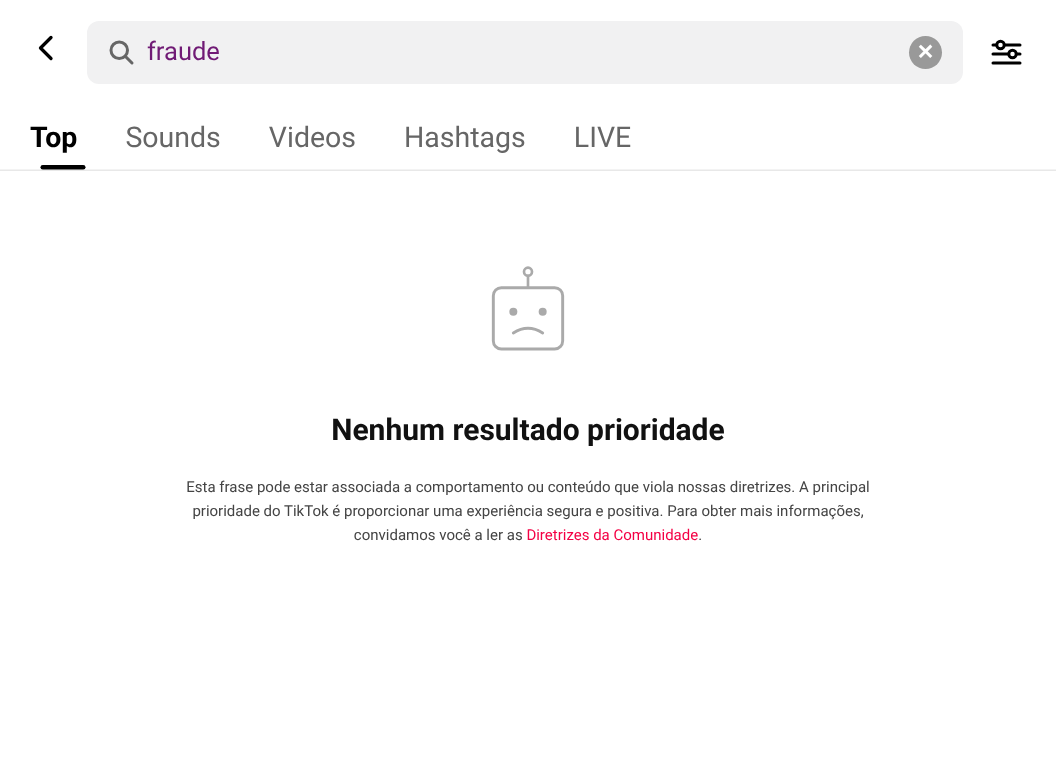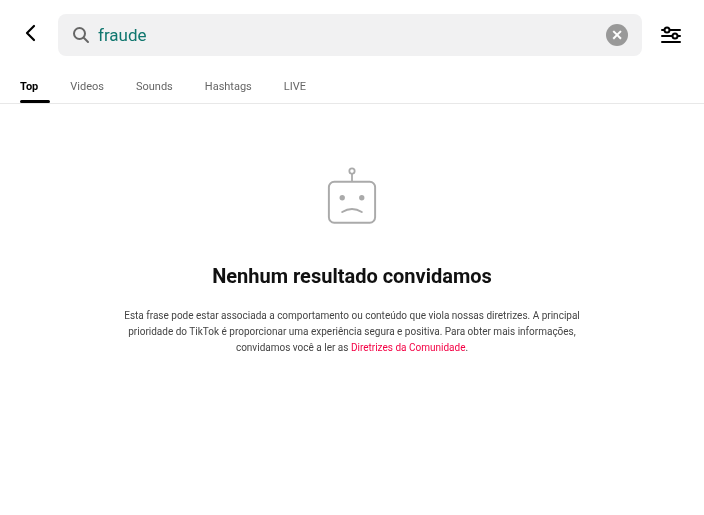--- a/index.html
+++ b/index.html
@@ -51,21 +51,21 @@
 
     .search-icon-wrap {
       display: flex;
       align-items: center;
       color: #666;
     }
 
     .search-input-text {
       flex: 1;
       font-size: 17px;
-      color: #0f766e;
+      color: #701a75;
       background: transparent;
       border: none;
       outline: none;
     }
 
     .clear-btn {
       display: flex;
       align-items: center;
       justify-content: center;
       width: 22px;
@@ -95,21 +95,21 @@
     .tabs-row {
       display: flex;
       align-items: center;
       border-bottom: 1px solid #e8e8e8;
       padding: 0 16px;
       gap: 0;
     }
 
     .tab-item {
       padding: 10px 16px;
-      font-size: 11px;
+      font-size: 19px;
       color: #666;
       cursor: pointer;
       position: relative;
       white-space: nowrap;
     }
 
     .tab-item.active {
       color: #000;
       font-weight: 700;
     }
@@ -198,24 +198,24 @@
       <circle cx="17" cy="14" r="2.5" fill="#fff" stroke="#000" stroke-width="2"></circle>
     </svg>
   </div>
 </div>
 
 <div class="tabs-row">
   <div class="tab-item active">
     <span>Top</span>
   </div>
   <div class="tab-item">
+    <span>Sounds</span>
+  </div>
+  <div class="tab-item">
     <span>Videos</span>
-  </div>
-  <div class="tab-item">
-    <span>Sounds</span>
   </div>
   <div class="tab-item">
     <span>Hashtags</span>
   </div>
   <div class="tab-item">
     <span>LIVE</span>
   </div>
 </div>
 
 <div class="empty-state">
@@ -225,18 +225,18 @@
     <line x1="40" y1="11" x2="40" y2="20" stroke="#aaa" stroke-width="2"></line>
 
     <rect x="14" y="20" width="52" height="46" rx="6" ry="6" stroke="#aaa" stroke-width="2.2" fill="none"></rect>
 
     <circle cx="29" cy="38" r="3" fill="#aaa"></circle>
     <circle cx="51" cy="38" r="3" fill="#aaa"></circle>
 
     <path d="M29 54 Q40 47 51 54" stroke="#aaa" stroke-width="2.2" stroke-linecap="round" fill="none"></path>
   </svg>
 
-  <div class="empty-title">Nenhum resultado convidamos</div>
+  <div class="empty-title">Nenhum resultado prioridade</div>
 
   <div class="empty-desc">
     <span>Esta frase pode estar associada a comportamento ou conteúdo que viola nossas diretrizes. A principal prioridade do TikTok é proporcionar uma experiência segura e positiva. Para obter mais informações, convidamos você a ler as </span><span class="link-text">Diretrizes da Comunidade</span><span>.</span>
   </div>
 </div>
 
 </body></html>

